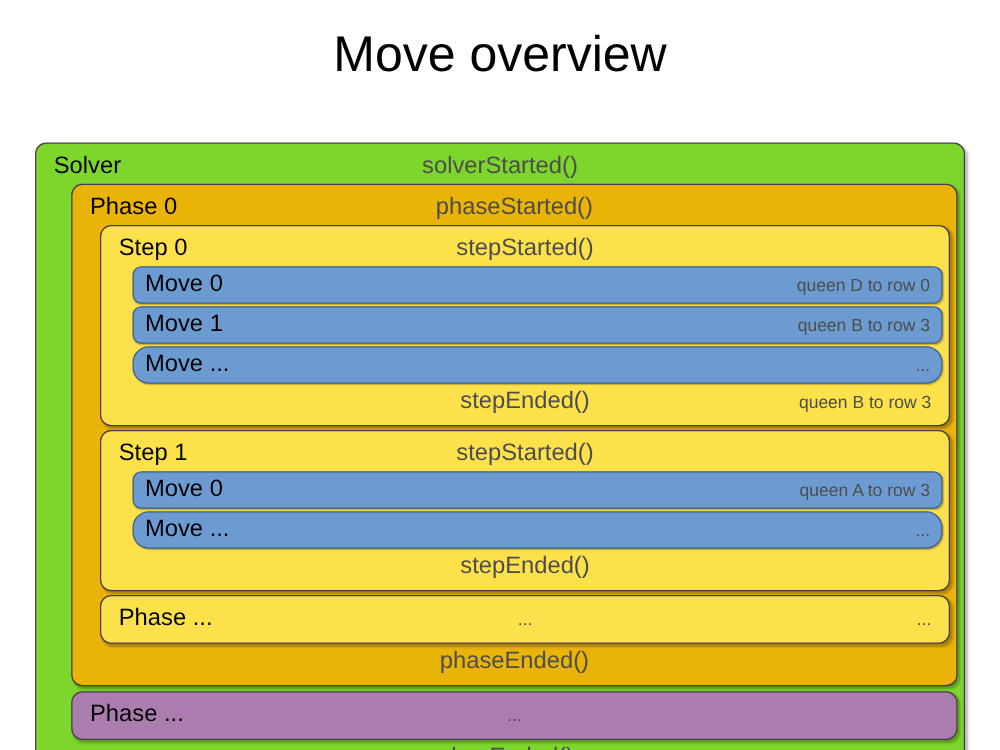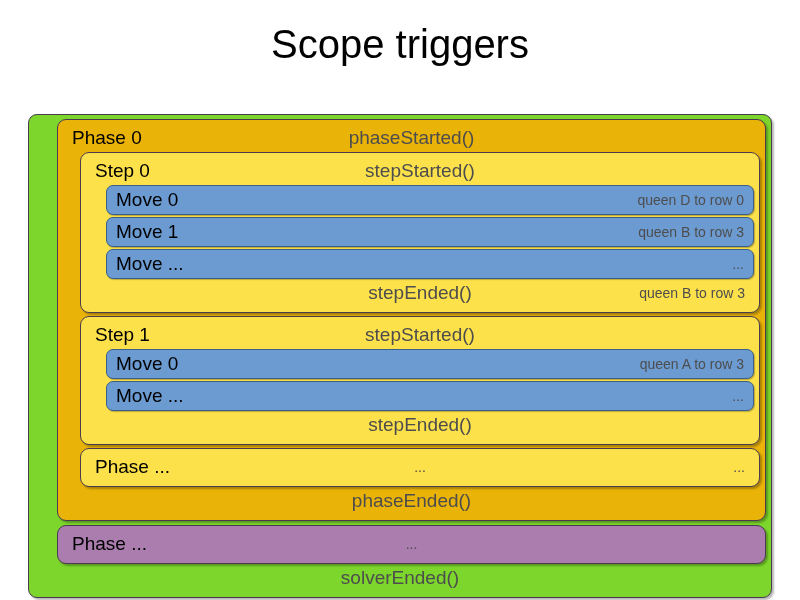--- a/index.html
+++ b/index.html
@@ -103,21 +103,21 @@
   
   .move {
     border: 1px solid #3b5f8a;
     border-radius: 7px;
     height: 28px;
     line-height: 28px;
     position: relative;
     margin: 0 0 2px 0;
     box-shadow: 1px 1px 1px rgba(0,0,0,0.25);
   }
-  .move:last-child { margin-bottom: 0; }
+  .move:last-child { margin-bottom: 0; border-radius: 13px; }
   .move .left {
     position: absolute;
     left: 9px;
     top: 0;
     font-size: 19px;
     color: #000000;
   }
   .move .right {
     position: absolute;
     right: 9px;
@@ -137,27 +137,31 @@
 
   .phase-ellipsis {
     background: #AB7CAE;
     margin-top: 4px;
   }
 </style>
 </head>
 <body>
 
 <div class="header">
-  <div class="title">Scope triggers</div>
+  <div class="title">Move overview</div>
 </div>
 
 <div class="diagram">
 
   <div class="box solver">
 
+    <div class="row">
+      <span class="left">Solver</span>
+      <span class="center">solverStarted()</span>
+    </div>
 
     <div class="phase-wrap">
 
       <div class="box phase">
 
         <div class="row">
           <span class="left">Phase 0</span>
           <span class="center">phaseStarted()</span>
         </div>
 

